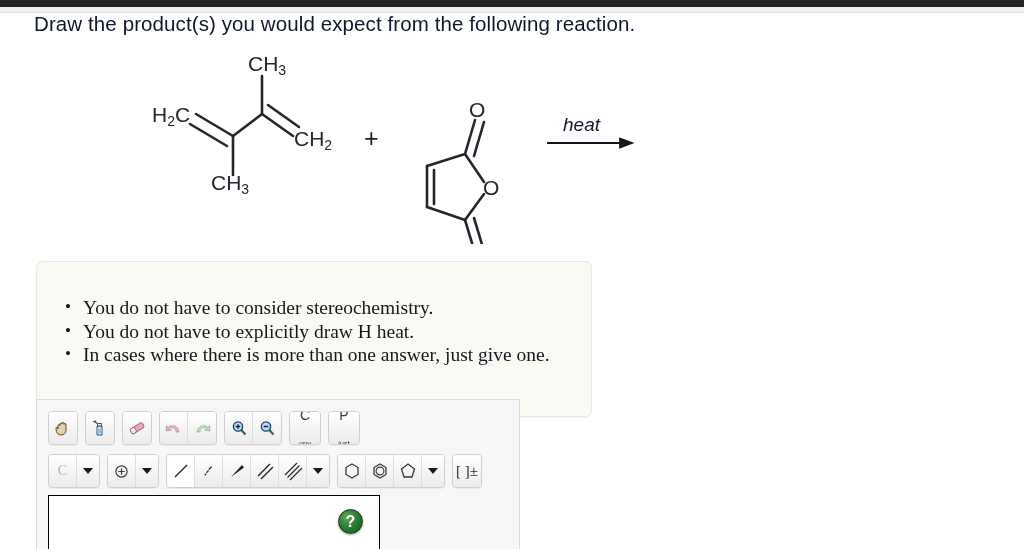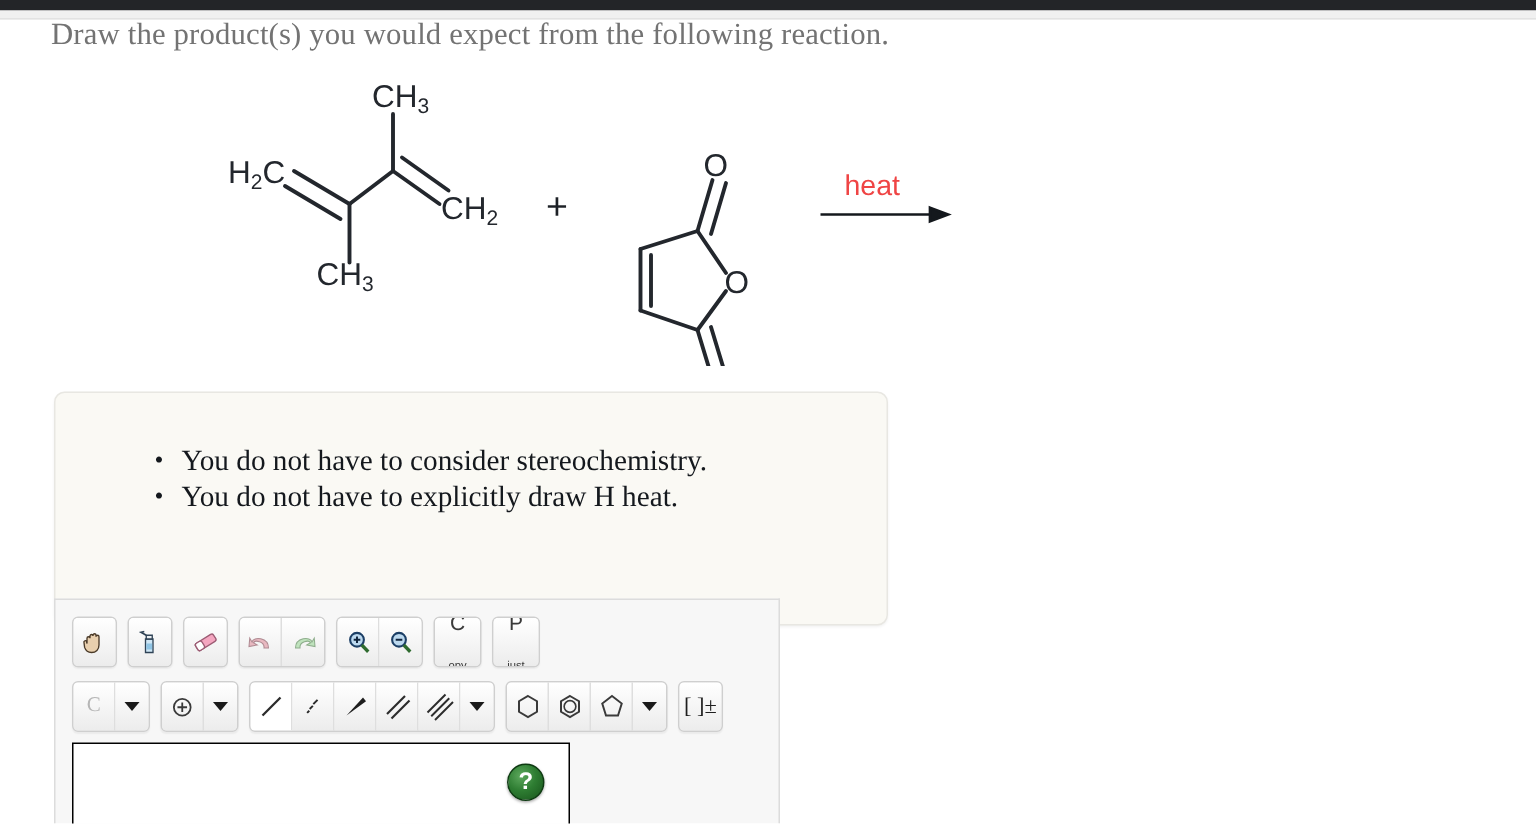--- a/index.html
+++ b/index.html
@@ -23,23 +23,23 @@
   .topbar-light {
     position: absolute;
     left: 0; top: 7px;
     width: 1024px; height: 5px;
     background: #f0f0f0;
     border-bottom: 1px solid #e2e2e2;
   }
   .prompt {
     position: absolute;
     left: 34px; top: 12px;
-    font-family: Liberation Serif, serif;
+    font-family: Liberation Sans, sans-serif;
     font-size: 20.5px;
-    color: #737373;
+    color: #0f172a;
     letter-spacing: 0.1px;
     white-space: nowrap;
   }
 
   
   .scheme {
     position: absolute;
     left: 0; top: 44px;
     width: 680px; height: 200px;
   }
@@ -51,34 +51,34 @@
     font-family: "Liberation Sans", sans-serif;
     font-size: 25px;
     color: #1d2127;
     font-weight: 400;
   }
   .heat-label {
     position: absolute;
     left: 563px; top: 114px;
     font-family: "Liberation Sans", sans-serif;
     font-size: 19px;
-    color: #ef4444;
+    color: #0f172a;
+    font-style: italic;
   }
 
   
   .callout {
     position: absolute;
     left: 36px; top: 261px;
     width: 556px; height: 156px;
     background: #faf9f4;
     border: 1px solid #e8e7e2;
     border-radius: 7px;
     box-shadow: 0 1px 2px rgba(0,0,0,0.06);
     box-sizing: border-box;
-    padding-left: 38px;
   }
   .callout ul {
     margin: 0;
     padding: 34px 0 0 46px;
     list-style: none;
   }
   .callout li {
     position: relative;
     font-family: "Liberation Serif", serif;
     font-size: 19.5px;
@@ -249,20 +249,21 @@
   </svg>
 </div>
 
 <div class="plus">+</div>
 <div class="heat-label">heat</div>
 
 <div class="callout">
   <ul>
     <li>You do not have to consider stereochemistry.</li>
     <li>You do not have to explicitly draw H heat.</li>
+    <li>In cases where there is more than one answer, just give one.</li>
   </ul>
 </div>
 
 <div class="editor">
 
   <div class="tb-row tb-row1">
 
     <div class="group">
       <div class="btn">
         <svg width="18" height="18" viewBox="0 0 18 18">

